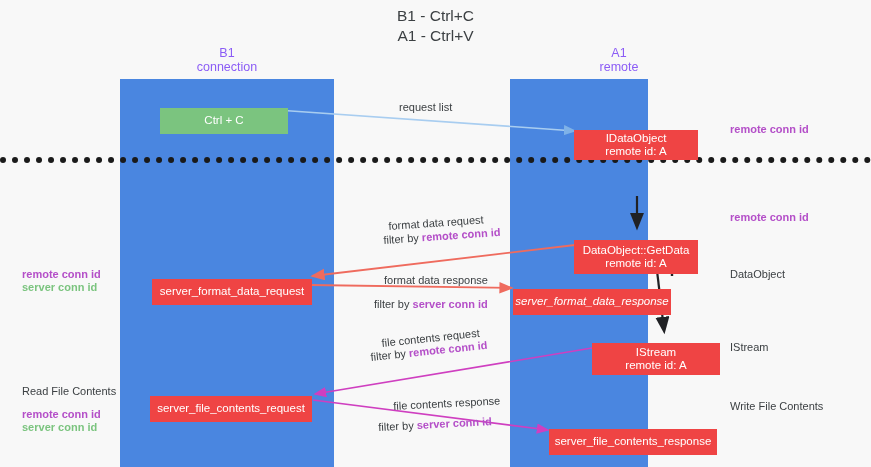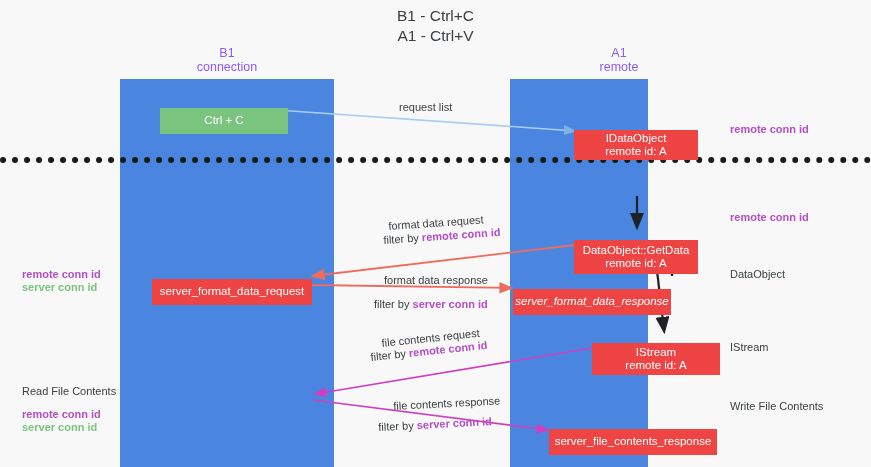--- a/index.html
+++ b/index.html
@@ -136,20 +136,23 @@
 
   <div class="node orange" style="left:513px;top:277px;width:158px;height:26px;font-style:italic;">
     <span class="ln">server_format_data_response</span>
   </div>
 
   <div class="node orange" style="left:592px;top:331px;width:128px;height:32px;">
     <span class="ln">IStream</span>
     <span class="ln">remote id: A</span>
   </div>
 
+  <div class="node orange" style="left:150px;top:384px;width:162px;height:26px;">
+    <span class="ln">server_file_contents_request</span>
+  </div>
 
   <div class="node orange" style="left:549px;top:417px;width:168px;height:26px;">
     <span class="ln">server_file_contents_response</span>
   </div>
 
   <div class="elabel" style="left:399px;top:101px;">request list</div>
 
   <div class="elabel" style="left:388px;top:220px;transform:rotate(-4deg);transform-origin:left top;">
     <span>format data request</span>
   </div>

